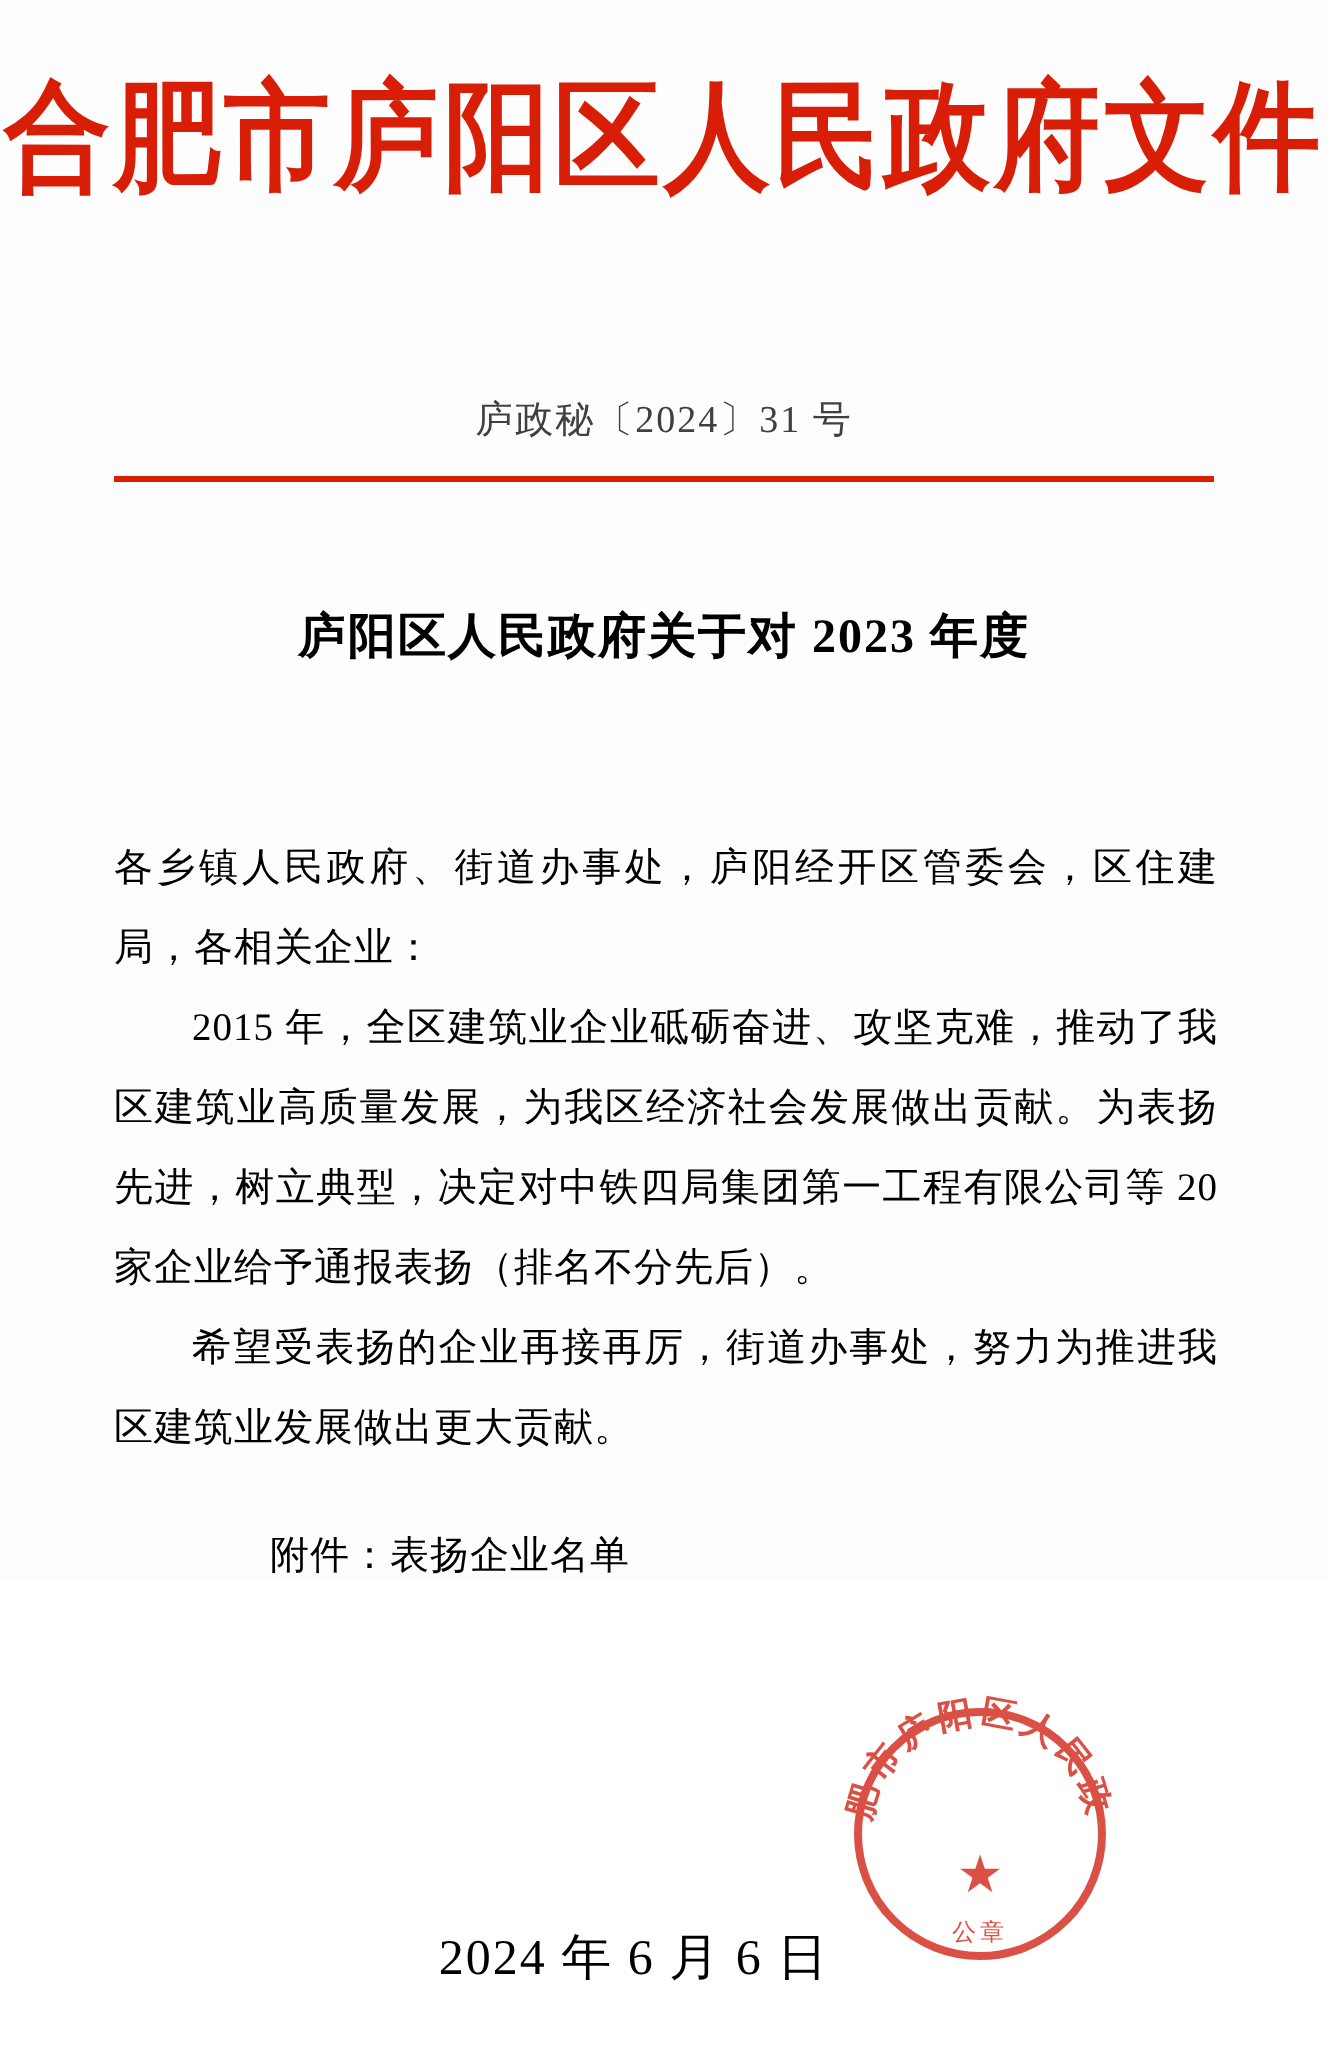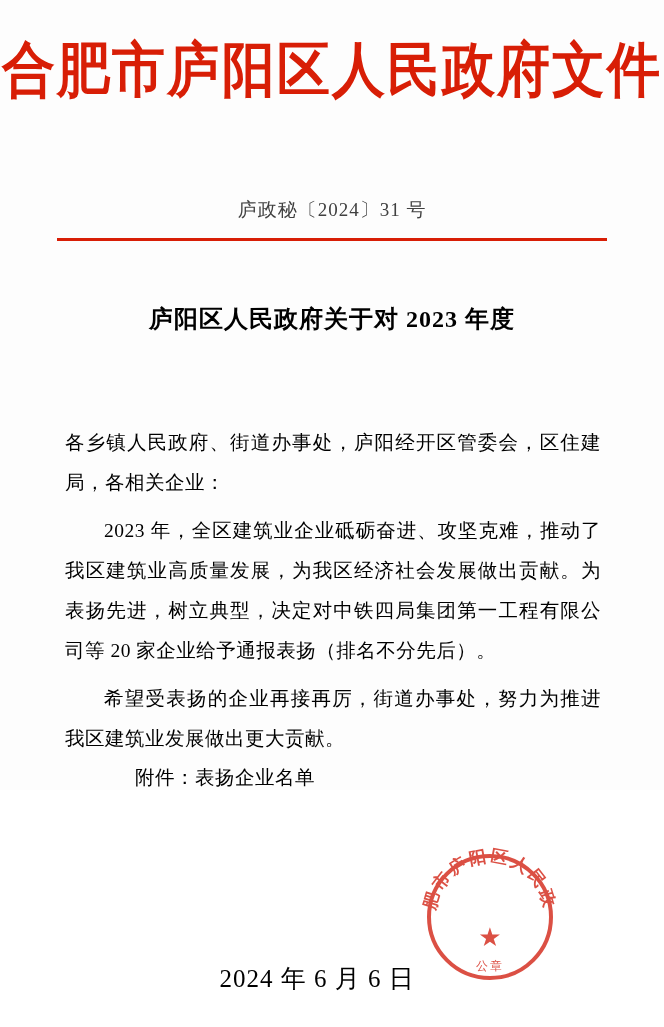--- a/index.html
+++ b/index.html
@@ -89,21 +89,21 @@
     top: 415px;
     left: 57px;
     width: 552px;
     font-size: 19.5px;
     line-height: 2.05;
     letter-spacing: 0.5px;
     text-align: justify;
     text-justify: inter-ideograph;
   }
   .body-text p {
-    margin: 8px;
+    margin: 0;
   }
   .body-text p.indent {
     text-indent: 2em;
   }
 
   
   .attachment {
     position: absolute;
     top: 764px;
     left: 57px;
@@ -149,21 +149,21 @@
   <div class="doc-number">庐政秘〔2024〕31 号</div>
 
   <div class="red-rule"></div>
 
   <div class="doc-title">
     <span class="line">庐阳区人民政府关于对 2023 年度</span>
   </div>
 
   <div class="body-text">
     <p>各乡镇人民政府、街道办事处，庐阳经开区管委会，区住建局，各相关企业：</p>
-    <p class="indent">2023 年，全区建筑业企业砥砺奋进、攻坚克难，推动了我区建筑业高质量发展，为我区经济社会发展做出贡献。为表扬先进，树立典型，决定对中铁四局集团第一工程有限公司等 20 家企业给予通报表扬（排名不分先后）。</p>
+    <p class="indent">2015 年，全区建筑业企业砥砺奋进、攻坚克难，推动了我区建筑业高质量发展，为我区经济社会发展做出贡献。为表扬先进，树立典型，决定对中铁四局集团第一工程有限公司等 20 家企业给予通报表扬（排名不分先后）。</p>
     <p class="indent">希望受表扬的企业再接再厉，街道办事处，努力为推进我区建筑业发展做出更大贡献。</p>
   </div>
 
   <div class="attachment">附件：表扬企业名单</div>
 
   <div class="seal">
     <svg viewBox="0 0 150 150" width="150" height="150" aria-hidden="true">
       <defs>
         <path id="sealArc" d="M 75,75 m -56,0 a 56,56 0 1,1 112,0" fill="none"></path>
         <path id="sealArcText" d="M 20,75 a 55,55 0 1,1 110,0" fill="none"></path>

